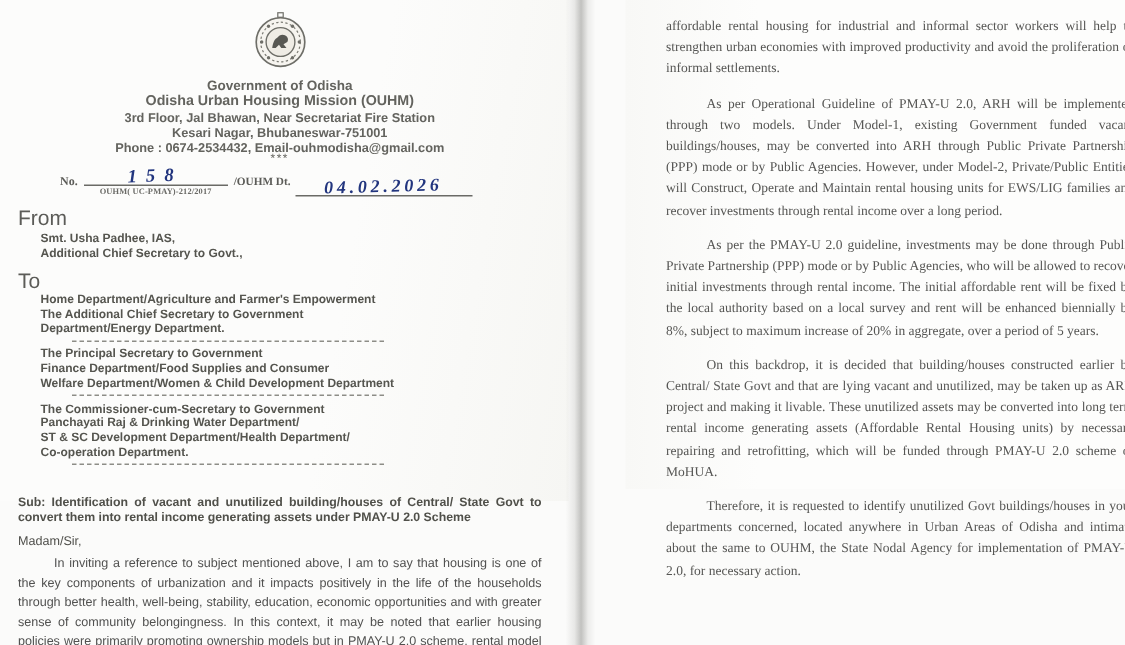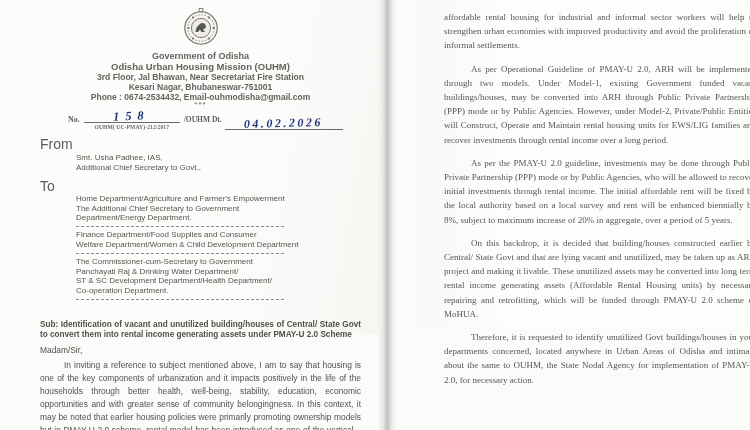--- a/index.html
+++ b/index.html
@@ -14,21 +14,21 @@
   
   .scan-canvas::before{
     content:""; position:absolute; left:-18px; top:-18px; width:70px; height:45px;
     background:radial-gradient(ellipse at 20% 20%, rgba(120,120,115,.22), rgba(120,120,115,0) 70%);
     pointer-events:none;
   }
 
   .page-left{
     position:absolute; left:0; top:0; width:379px; height:334px;
     background:linear-gradient(100deg,#fcfcfb 60%, #f6f6f3);
-    padding:6px 18px 0 40px;
+    padding:6px 18px 0 12px;
   }
   .page-seam{
     position:absolute; left:377px; top:0; width:20px; height:430px;
     background:linear-gradient(90deg, rgba(60,60,55,0) 0%, rgba(60,60,55,.10) 30%, rgba(60,60,55,.30) 52%, rgba(60,60,55,.08) 75%, rgba(60,60,55,0) 100%);
   }
   .page-right{
     position:absolute; left:417px; top:0; width:353px; height:326px;
     background:linear-gradient(90deg,#f8f8f6, #fdfdfc 25%);
     padding:10px 14px 0 27px;
     font-family:Liberation Serif, serif;
@@ -54,21 +54,21 @@
   .ref-blank .u-line{ display:block; border-bottom:1.2px solid #6a6a66; padding:0 2px; }
   .hw{ font-style:italic; color:#22357e; display:inline-block; }
   .hw-no{ font-size:12.5px; letter-spacing:6px; transform:rotate(-2deg); line-height:11px; }
   .ref-file{ display:block; font-size:5.6px; font-weight:700; color:#6a6a66; letter-spacing:.1px; margin-top:1px; white-space:nowrap; }
   .ref-date-label{ padding-bottom:6px; font-size:7.5px; }
   .ref-date-blank{ border-bottom:1.2px solid #6a6a66; min-width:118px; text-align:center; margin-left:3px; }
   .hw-date{ font-size:12px; letter-spacing:2.5px; transform:rotate(-1.5deg); line-height:12px; }
 
   
   .addr-label{ font-size:14px; color:#5c5c58; margin-top:6px; }
-  .addr-block{ margin-left:36px; font-size:8px; line-height:9.6px; font-weight:400; color:#55554f; }
+  .addr-block{ margin-left:15px; font-size:8px; line-height:9.6px; font-weight:700; color:#55554f; }
   .from-block{ margin-top:1px; }
   .addr-sep{ width:208px; border-top:1px dashed #8d8d87; margin:3px 0 3.5px 36px; }
 
   
   .subject{ font-size:8.2px; font-weight:700; color:#50504a; line-height:10px; margin-top:20px; text-align:justify; }
   .salutation{ font-size:8.4px; margin-top:5px; color:#50504c; }
   .body-para{ font-size:8.4px; line-height:13px; text-align:justify; text-indent:24px; color:#515150; margin-top:4px; }
 
   
   .r-para{ font-size:9px; line-height:14.2px; text-align:justify; color:#565654; margin-bottom:9px; }
@@ -128,20 +128,21 @@
     <div class="addr-label">To</div>
 
     <div class="addr-block">
       <div>Home Department/Agriculture and Farmer's Empowerment</div>
       <div>The Additional Chief Secretary to Government</div>
       <div>Department/Energy Department.</div>
     </div>
     <div class="addr-sep"></div>
 
     <div class="addr-block">
+      <div>The Principal Secretary to Government</div>
       <div>Finance Department/Food Supplies and Consumer</div>
       <div>Welfare Department/Women &amp; Child Development Department</div>
     </div>
     <div class="addr-sep"></div>
 
     <div class="addr-block">
       <div>The Commissioner-cum-Secretary to Government</div>
       <div>Panchayati Raj &amp; Drinking Water Department/</div>
       <div>ST &amp; SC Development Department/Health Department/</div>
       <div>Co-operation Department.</div>

